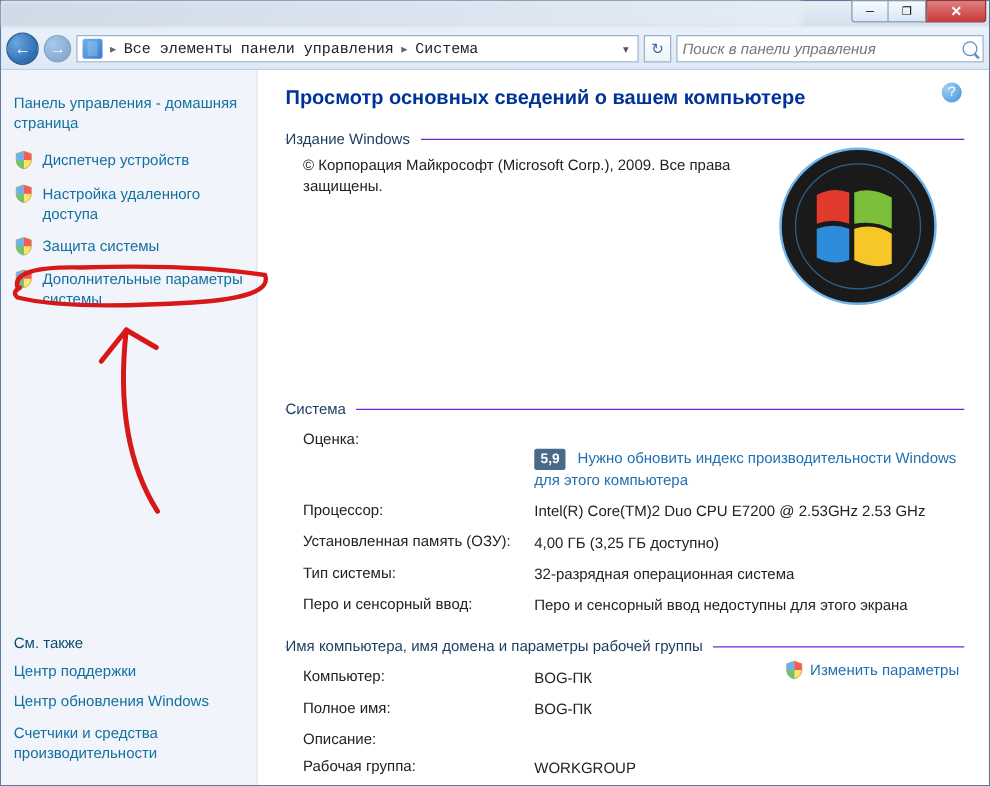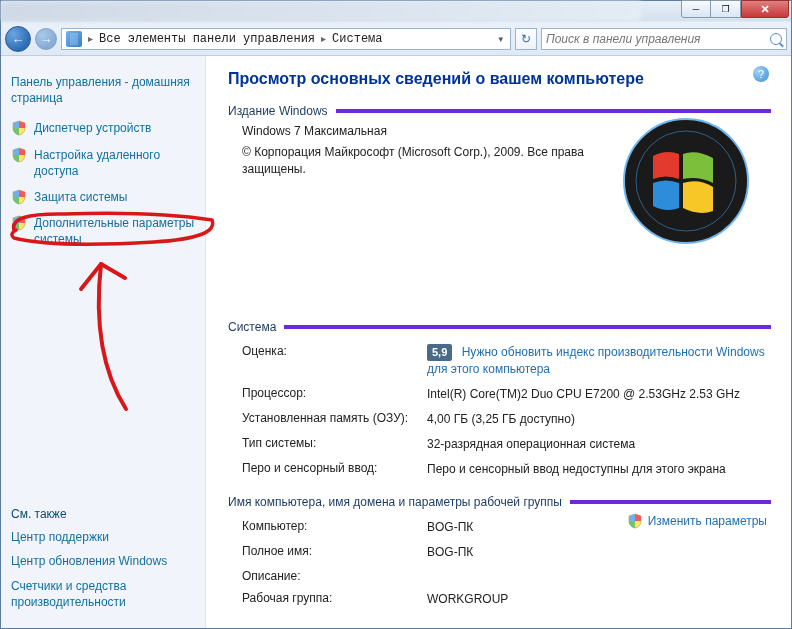--- a/index.html
+++ b/index.html
@@ -49,33 +49,33 @@
   
   .anno { position: absolute; pointer-events: none; z-index: 50; }
   .anno-circle { position: absolute; left: 3px; top: 207px; width: 215px; height: 40px; }
   .anno-arrow { position: absolute; left: 60px; top: 243px; width: 120px; height: 170px; }
   
   
   .content { flex: 1; padding: 14px 20px 10px 22px; overflow-y: auto; position: relative; }
   .help-btn { position: absolute; top: 10px; right: 22px; width: 16px; height: 16px; border-radius: 50%; background: radial-gradient(circle at 30% 30%, #9fd0f7, #3f8fd6); color: #fff; font-size: 11px; display: flex; align-items: center; justify-content: center; cursor: pointer; }
   h1.page-title { font-size: 16px; font-weight: 700; color: #003399; margin-bottom: 16px; }
   
-  fieldset { border: none; border-top: 4px solid #6d28d9; padding: 0; margin: 0 0 14px 0; }
+  fieldset { border: none; border-top: 1px solid #6d28d9; padding: 0; margin: 0 0 14px 0; }
   fieldset legend { color: #1b3a5f; padding-right: 8px; font-size: 12px; }
   .fs-body { padding: 6px 0 0 14px; }
   .edition-text { color: #222; margin-bottom: 6px; }
   .copyright { color: #222; line-height: 1.4; max-width: 360px; }
   
   .win-logo-wrap { float: right; width: 150px; height: 150px; margin: -18px 10px 0 10px; display: flex; align-items: center; justify-content: center; }
   .win-logo { width: 130px; height: 130px; }
   
   .kv-row { display: flex; padding: 4px 0; }
   .kv-label { width: 185px; color: #222; flex-shrink: 0; }
   .kv-val { color: #222; flex: 1; line-height: 1.4; }
-  .rating-badge { display: inline-block; background: #4a6a8a; color: #fff; border-radius: 2px; padding: 1px 5px; font-weight: bold; font-size: 11px; margin-right: 6px; }
+  .rating-badge { display: inline-block; background: #4a6a8a; color: #fff; border-radius: 2px; padding: 1px 5px; font-weight: bold; font-size: 11px; margin-right: 6px; margin-top: 15px; }
   .link { color: #1f6fb2; cursor: pointer; }
   
   .change-settings { float: right; display: flex; align-items: center; gap: 5px; margin-top: -2px; margin-right: 4px; }
   .shield-sm { width: 16px; height: 16px; }
   
   
   .content::-webkit-scrollbar { width: 17px; }
   .content::-webkit-scrollbar-track { background: #f0f0f0; border-left: 1px solid #ddd; }
   .content::-webkit-scrollbar-thumb { background: #c8d4e2; border: 1px solid #a8b8cc; border-radius: 2px; }
   .content::-webkit-scrollbar-button { height: 17px; background: #e8eef6; border: 1px solid #c0cddc; }
@@ -175,21 +175,20 @@
               <circle cx="65" cy="65" r="62" fill="none" stroke="#6fb6ef" stroke-width="2"></circle>
               <circle cx="65" cy="65" r="50" fill="none" stroke="#3a8fd6" stroke-width="1" opacity="0.6"></circle>
               <g>
                 <path d="M32 40 Q45 33 58 38 Q58 50 58 63 Q45 58 32 63 Z" fill="#e23b2e"></path>
                 <path d="M62 38 Q75 33 92 42 Q92 54 92 67 Q78 60 62 63 Z" fill="#7bbf3b"></path>
                 <path d="M32 67 Q45 62 58 67 Q58 79 58 92 Q45 97 32 90 Z" fill="#2e8ddb"></path>
                 <path d="M62 67 Q78 62 92 71 Q92 83 92 95 Q78 100 62 92 Z" fill="#f7c727"></path>
               </g>
             </svg>
           </div>
-          <div class="edition-text">Windows 7 Максимальная</div>
           <div class="copyright">© Корпорация Майкрософт (Microsoft Corp.), 2009. Все права защищены.</div>
           <div style="clear:both; height: 50px;"></div>
         </div>
       </fieldset>
 
       <fieldset>
         <legend>Система</legend>
         <div class="fs-body">
           <div class="kv-row">
             <div class="kv-label">Оценка:</div>

